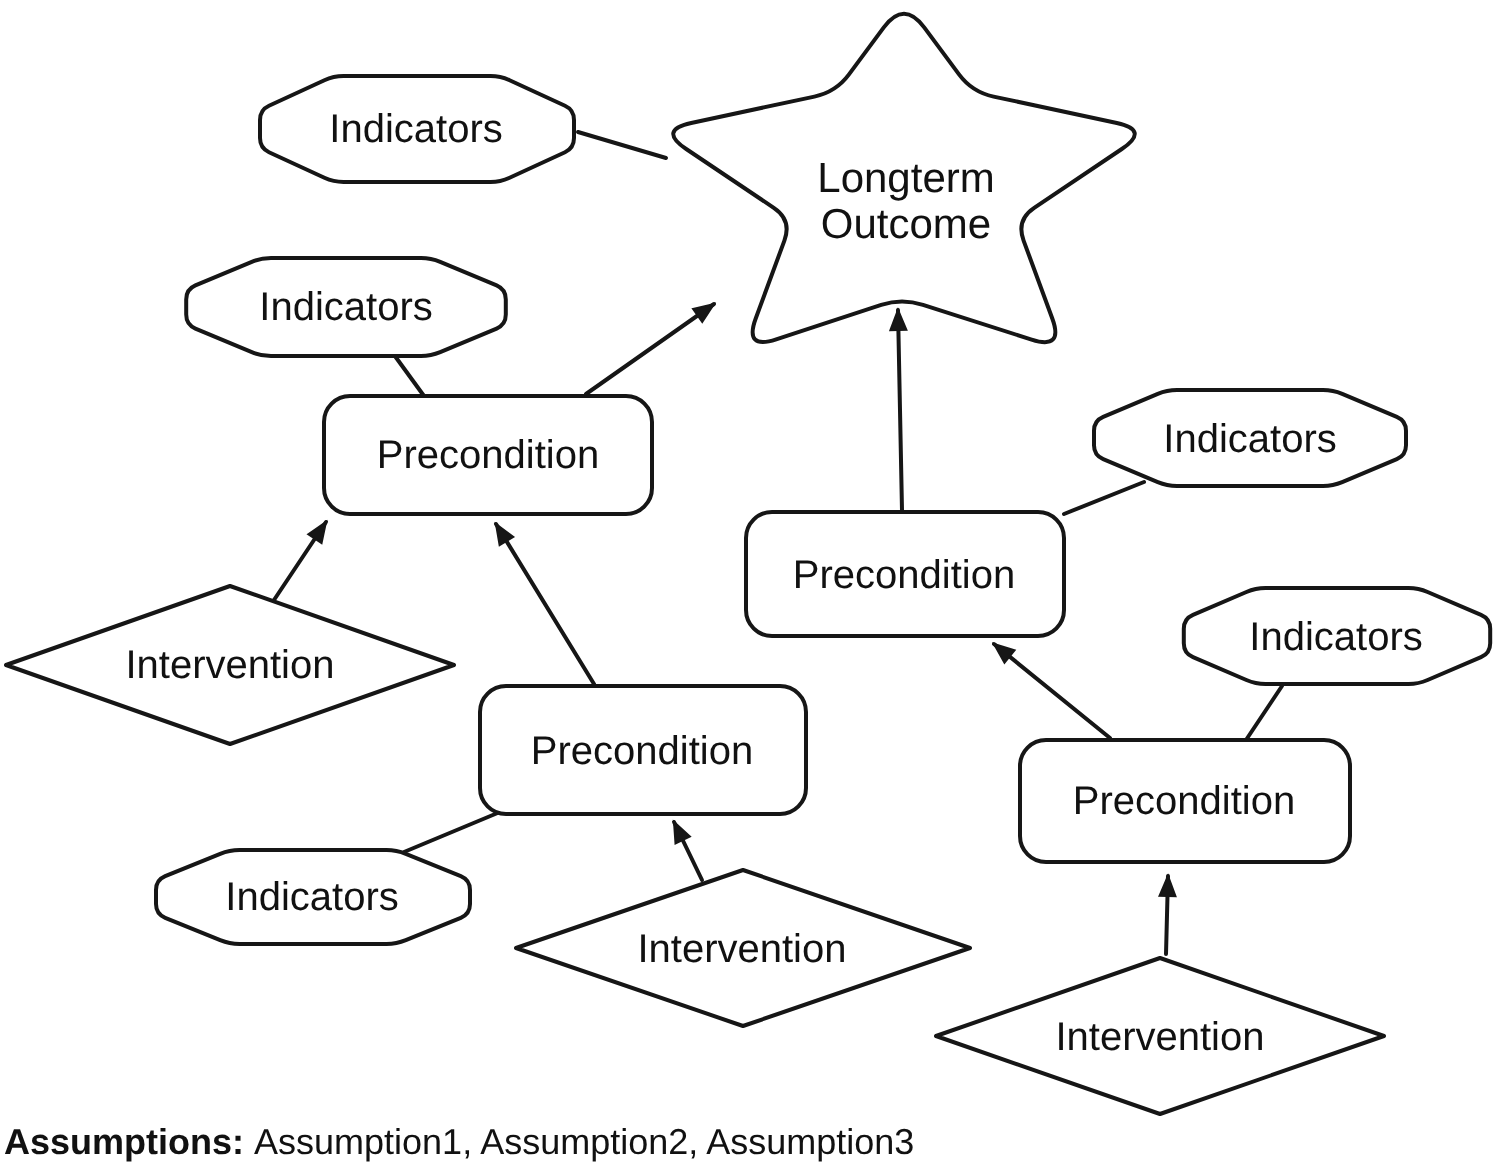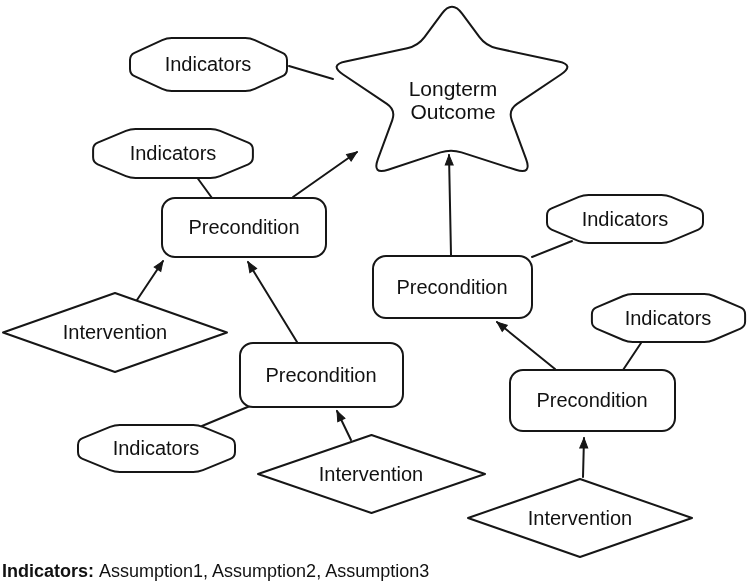--- a/index.html
+++ b/index.html
@@ -113,14 +113,14 @@
     <polygon class="node-shape" points="371.5,435 485,474 371.5,513 258,474"></polygon>
     <text class="node-label" x="371" y="481">Intervention</text>
   </g>
   <g>
     <polygon class="node-shape" points="580,479 692,518 580,557 468,518"></polygon>
     <text class="node-label" x="580" y="525">Intervention</text>
   </g>
 </svg>
 
 <div class="caption">
-  <span class="bold">Indicators:</span><span class="items">Assumption1, Assumption2, Assumption3</span>
+  <span class="bold">Assumptions:</span><span class="items">Assumption1, Assumption2, Assumption3</span>
 </div>
 
 </body></html>

